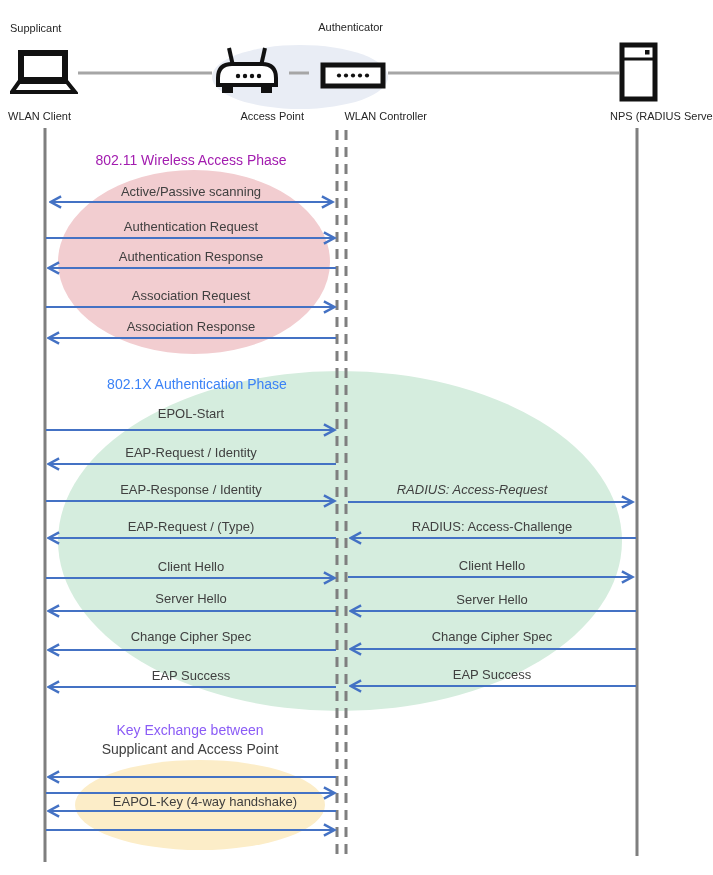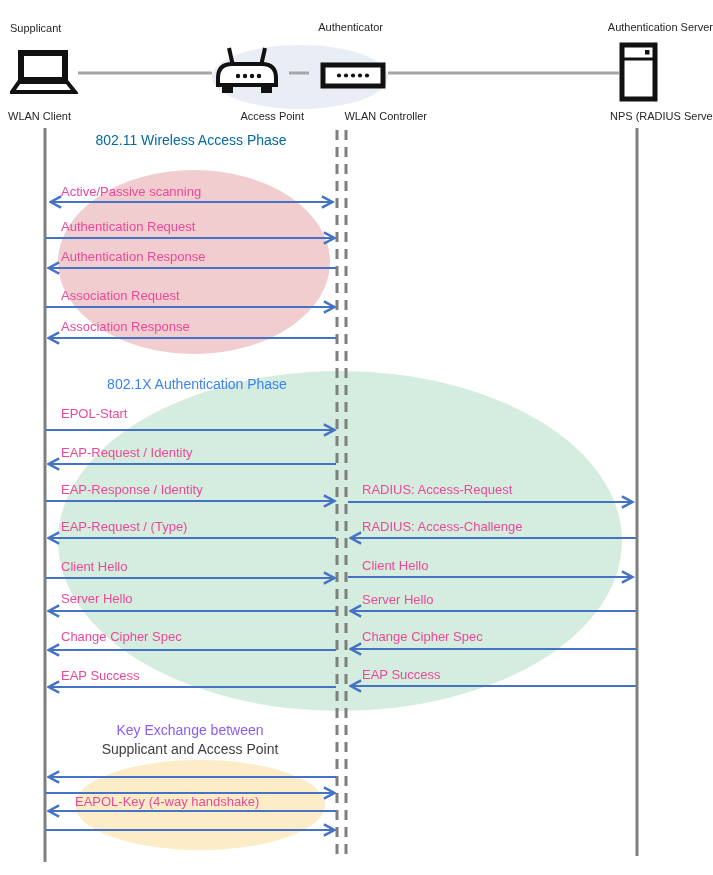--- a/index.html
+++ b/index.html
@@ -6,24 +6,24 @@
   .canvas{
     position:relative;
     width:713px;height:875px;
     background:#ffffff;
     font-family:"Liberation Sans", sans-serif;
     overflow:hidden;
   }
   svg.layer{position:absolute;left:0;top:0;}
   .lbl{
     position:absolute;
-    color:#ec4899;
+    color:#404040;
     font-size:13px;
     line-height:16px;
-    text-align:left;
+    text-align:center;
     white-space:nowrap;
   }
   .actor{
     position:absolute;
     color:#262626;
     font-size:11px;
     line-height:17px;
     white-space:nowrap;
   }
   .actor.center{text-align:right;}
@@ -123,48 +123,47 @@
   </svg>
 
   <svg class="icon" style="left:619px;top:42px;" width="40" height="60" viewBox="0 0 40 60">
     <rect x="3" y="3" width="33" height="54" fill="#ffffff" stroke="#111111" stroke-width="5"></rect>
     <line x1="4" y1="17" x2="35" y2="17" stroke="#111111" stroke-width="3"></line>
     <rect x="26" y="8" width="4.5" height="4.5" fill="#111111"></rect>
   </svg>
 
   <div class="actor" style="left:10px;top:20px;">Supplicant</div>
   <div class="actor center" style="left:223px;top:19px;width:160px;">Authenticator</div>
-  <div class="actor center" style="left:548px;top:19px;width:165px;">Authentication Server</div>
 
   <div class="actor" style="left:8px;top:108px;">WLAN Client</div>
   <div class="actor center" style="left:184px;top:108px;width:120px;">Access Point</div>
   <div class="actor center" style="left:297px;top:108px;width:130px;">WLAN Controller</div>
   <div class="actor center" style="left:555px;top:108px;width:165px;">NPS (RADIUS Server)</div>
 
-  <div class="phase-title" style="left: 61px; top: 132px; width: 260px; color: #0369a1;">802.11 Wireless Access Phase</div>
+  <div class="phase-title" style="left: 61px; top: 152px; width: 260px; color: #a21caf;">802.11 Wireless Access Phase</div>
   <div class="phase-title" style="left: 67px; top: 376px; width: 260px; color: #3b82f6;">802.1X Authentication Phase</div>
   <div class="phase-title" style="left: 60px; top: 722px; width: 260px; color: #8b5cf6;">Key Exchange between</div>
   <div class="phase-title" style="left: 60px; top: 741px; width: 260px; color: #404040;">Supplicant and Access Point</div>
 
   <div class="lbl" style="left:61px;top:184px;width:260px;">Active/Passive scanning</div>
   <div class="lbl" style="left:61px;top:219px;width:260px;">Authentication Request</div>
   <div class="lbl" style="left:61px;top:249px;width:260px;">Authentication Response</div>
   <div class="lbl" style="left:61px;top:288px;width:260px;">Association Request</div>
   <div class="lbl" style="left:61px;top:319px;width:260px;">Association Response</div>
 
   <div class="lbl" style="left:61px;top:406px;width:260px;">EPOL-Start</div>
   <div class="lbl" style="left:61px;top:445px;width:260px;">EAP-Request / Identity</div>
   <div class="lbl" style="left:61px;top:482px;width:260px;">EAP-Response / Identity</div>
   <div class="lbl" style="left:61px;top:519px;width:260px;">EAP-Request / (Type)</div>
   <div class="lbl" style="left:61px;top:559px;width:260px;">Client Hello</div>
   <div class="lbl" style="left:61px;top:591px;width:260px;">Server Hello</div>
   <div class="lbl" style="left:61px;top:629px;width:260px;">Change Cipher Spec</div>
   <div class="lbl" style="left:61px;top:668px;width:260px;">EAP Success</div>
 
-  <div class="lbl" style="left:362px;top:482px;width:260px;">RADIUS: Access-Request</div>
+  <div class="lbl" style="left:342px;top:482px;width:260px;font-style:italic;">RADIUS: Access-Request</div>
   <div class="lbl" style="left:362px;top:519px;width:260px;">RADIUS: Access-Challenge</div>
   <div class="lbl" style="left:362px;top:558px;width:260px;">Client Hello</div>
   <div class="lbl" style="left:362px;top:592px;width:260px;">Server Hello</div>
   <div class="lbl" style="left:362px;top:629px;width:260px;">Change Cipher Spec</div>
   <div class="lbl" style="left:362px;top:667px;width:260px;">EAP Success</div>
 
   <div class="lbl" style="left:75px;top:794px;width:260px;">EAPOL-Key (4-way handshake)</div>
 
 </div>
 

